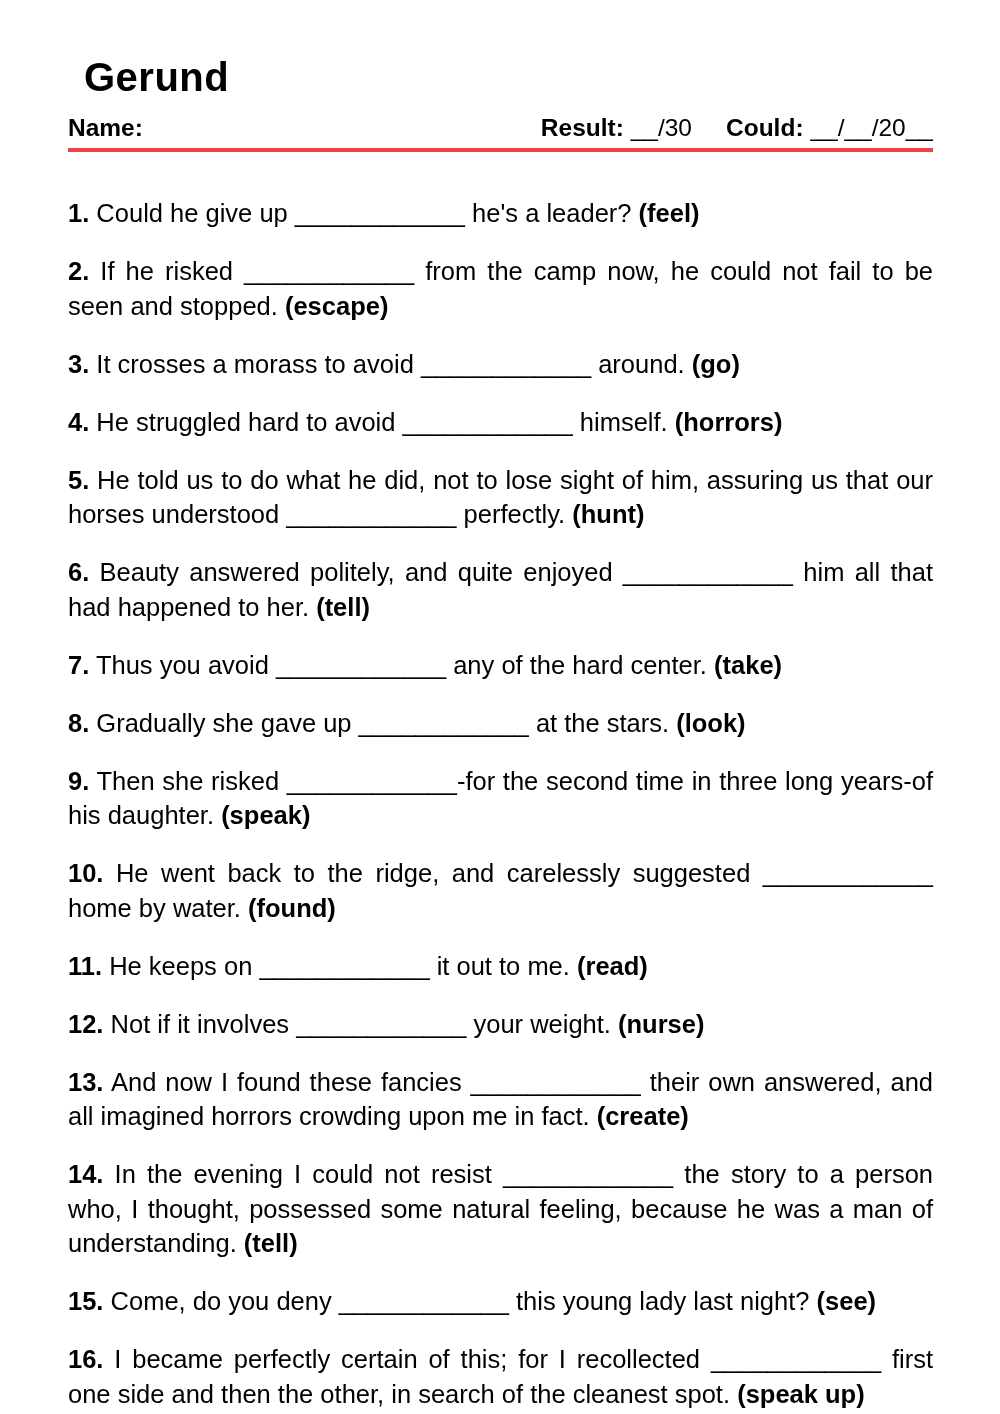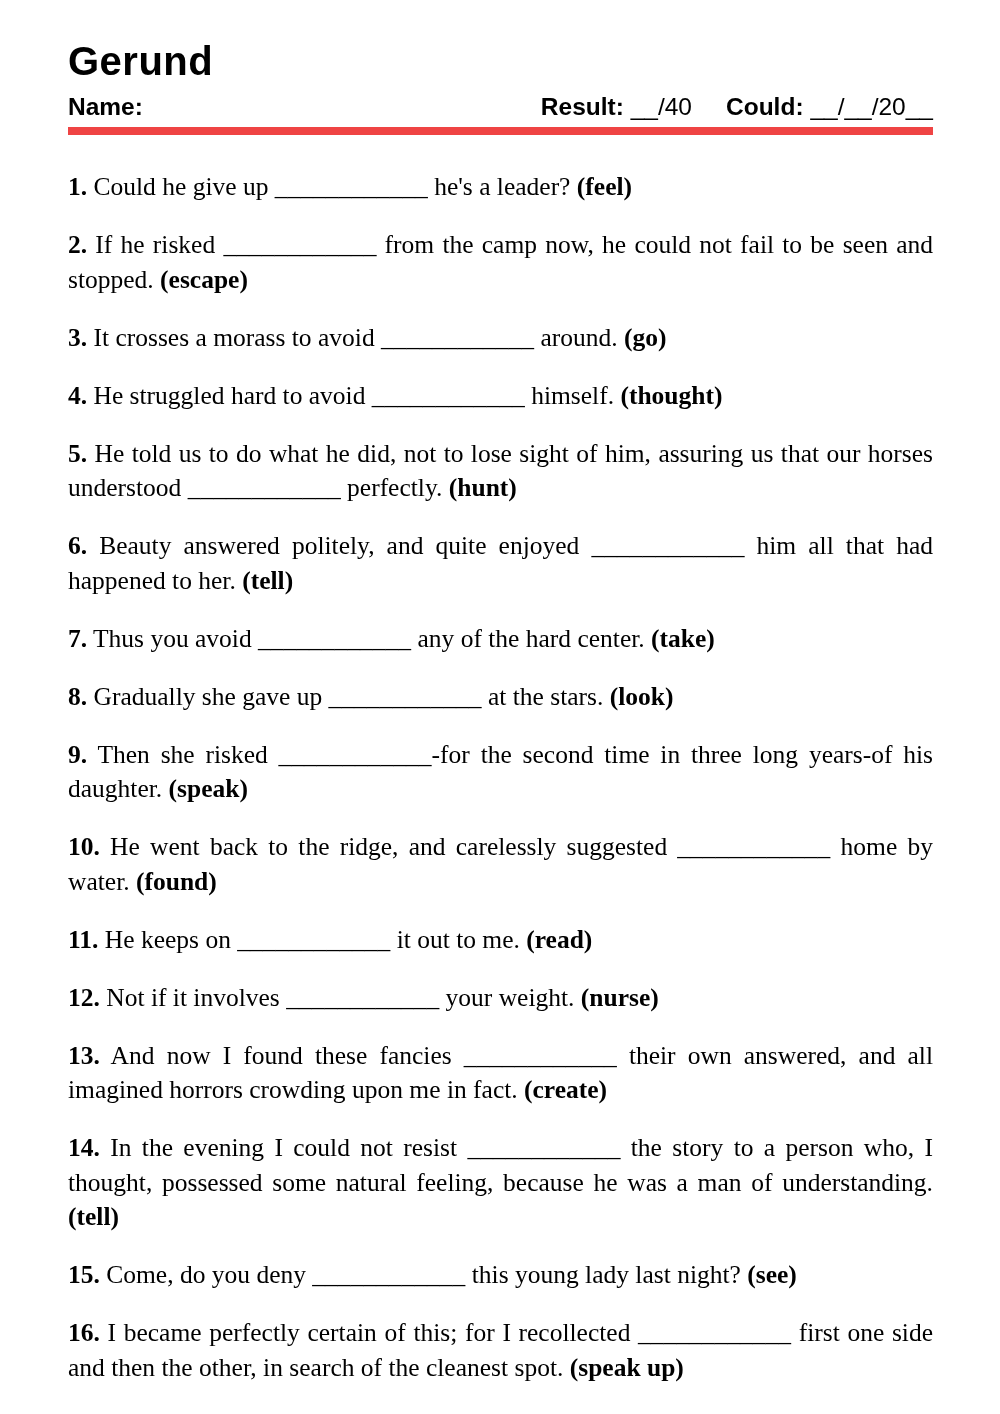--- a/index.html
+++ b/index.html
@@ -14,45 +14,44 @@
     font-family: "Liberation Sans", "DejaVu Sans", sans-serif;
   }
   .page {
     width: 865px;
     margin-left: 68px;
   }
   .title {
     font-size: 40px;
     line-height: 42px;
     font-weight: bold;
-    margin: 0;
+    margin: 16px;
     padding-top: 40px;
     letter-spacing: 0.5px;
   }
   .header-row {
     display: flex;
     justify-content: space-between;
     align-items: baseline;
     margin-top: 11px;
     padding-bottom: 6px;
-    border-bottom: 8px solid #ef4444;
+    border-bottom: 4px solid #ef4444;
     font-size: 24.5px;
     line-height: 28px;
   }
   .meta {
     display: flex;
     align-items: baseline;
   }
   .meta-group { white-space: nowrap; }
   .meta-group + .meta-group { margin-left: 34px; }
   .label { font-weight: bold; }
   .value { font-weight: normal; }
   .questions {
-    padding-top: 35px;
-    font-family: Liberation Serif, serif;
+    padding-top: 44px;
   }
   .question {
     font-size: 25.5px;
     line-height: 34.5px;
     margin: 0 0 23.5px 0;
     text-align: justify;
   }
   .qnum, .qverb {
     font-weight: bold;
   }
@@ -64,37 +63,37 @@
 
   <h1 class="title">Gerund</h1>
 
   <div class="header-row">
     <div class="meta-group">
       <span class="label">Name:</span>
     </div>
     <div class="meta">
       <div class="meta-group">
         <span class="label">Result:</span>
-        <span class="value">__/40</span>
+        <span class="value">__/30</span>
       </div>
       <div class="meta-group">
         <span class="label">Could:</span>
         <span class="value">__/__/20__</span>
       </div>
     </div>
   </div>
 
   <div class="questions">
     <p class="question"><span class="qnum">1.</span><span class="qtext"> Could he give up ____________ he's a leader? </span><span class="qverb">(feel)</span></p>
 
     <p class="question"><span class="qnum">2.</span><span class="qtext"> If he risked ____________ from the camp now, he could not fail to be seen and stopped. </span><span class="qverb">(escape)</span></p>
 
     <p class="question"><span class="qnum">3.</span><span class="qtext"> It crosses a morass to avoid ____________ around. </span><span class="qverb">(go)</span></p>
 
-    <p class="question"><span class="qnum">4.</span><span class="qtext"> He struggled hard to avoid ____________ himself. </span><span class="qverb">(thought)</span></p>
+    <p class="question"><span class="qnum">4.</span><span class="qtext"> He struggled hard to avoid ____________ himself. </span><span class="qverb">(horrors)</span></p>
 
     <p class="question"><span class="qnum">5.</span><span class="qtext"> He told us to do what he did, not to lose sight of him, assuring us that our horses understood ____________ perfectly. </span><span class="qverb">(hunt)</span></p>
 
     <p class="question"><span class="qnum">6.</span><span class="qtext"> Beauty answered politely, and quite enjoyed ____________ him all that had happened to her. </span><span class="qverb">(tell)</span></p>
 
     <p class="question"><span class="qnum">7.</span><span class="qtext"> Thus you avoid ____________ any of the hard center. </span><span class="qverb">(take)</span></p>
 
     <p class="question"><span class="qnum">8.</span><span class="qtext"> Gradually she gave up ____________ at the stars. </span><span class="qverb">(look)</span></p>
 
     <p class="question"><span class="qnum">9.</span><span class="qtext"> Then she risked ____________-for the second time in three long years-of his daughter. </span><span class="qverb">(speak)</span></p>

